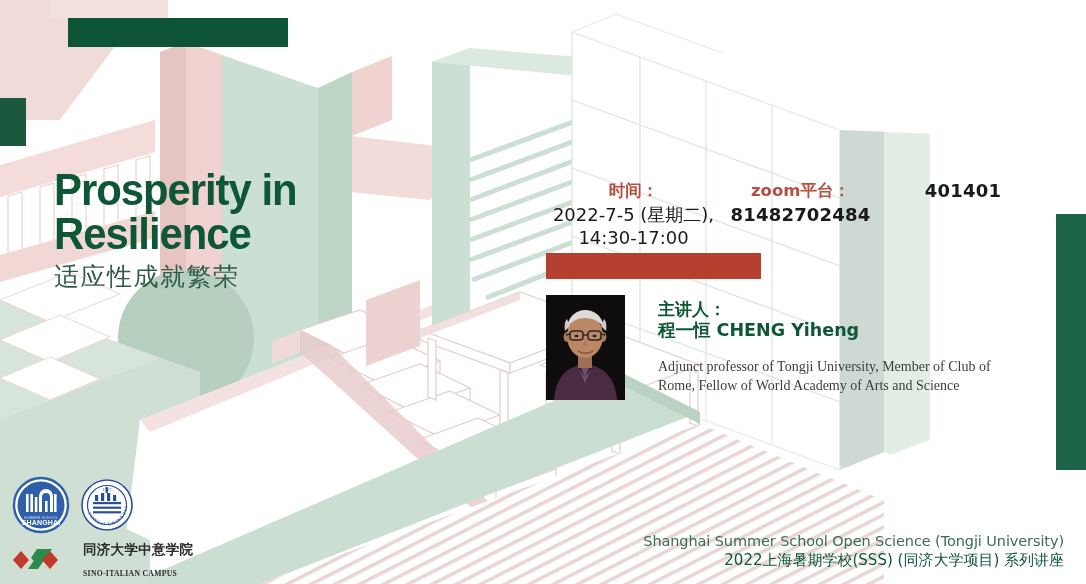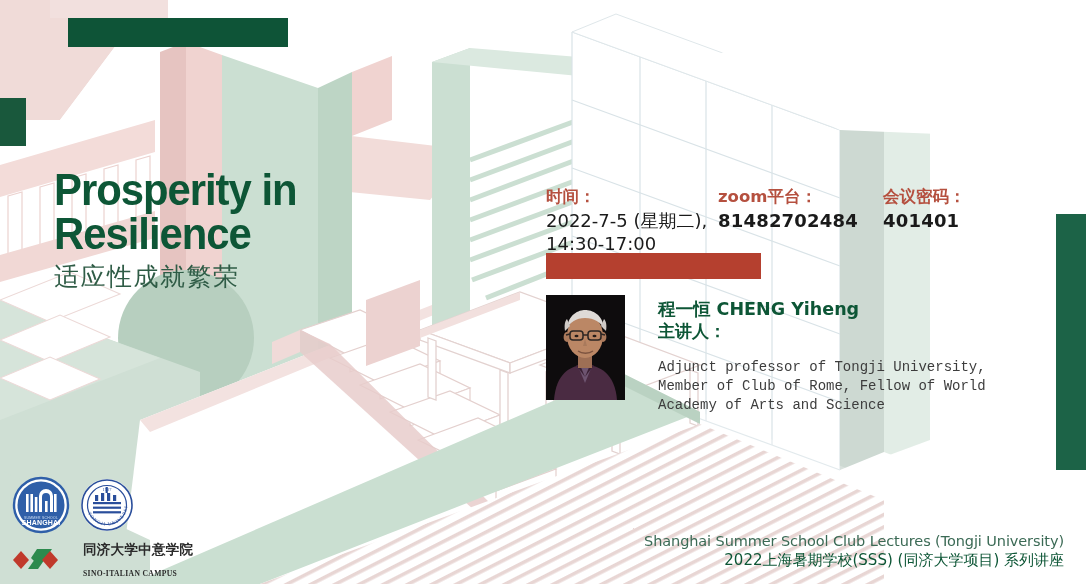--- a/index.html
+++ b/index.html
@@ -44,21 +44,21 @@
     margin:5px 0 0 0;
     font-size:25px;
     font-weight:500;
     letter-spacing:1.5px;
     color:#2f5c46;
     font-family:"DejaVu Sans","Liberation Sans",sans-serif;
   }
 
   
   #info-row{position:absolute;left:546px;top:180px;width:500px;}
-  .info-col{position:absolute;top:6px;}
+  .info-col{position:absolute;top:0;text-align:center;}
   .info-col.c0{left:0px;width:175px;}
   .info-col.c1{left:172px;width:165px;}
   .info-col.c2{left:337px;width:160px;}
   .info-label{
     font-size:16.5px;font-weight:bold;color:#b5503f;
     letter-spacing:0px;margin:0 0 2px 0;
     font-family:"DejaVu Sans","Liberation Sans",sans-serif;
     white-space:nowrap;
   }
   .info-value{
@@ -80,21 +80,21 @@
   #speaker-role{
     margin:0;font-size:17px;font-weight:bold;color:#0d5636;line-height:1.23;
     font-family:"DejaVu Sans","Liberation Sans",sans-serif;
   }
   #speaker-name{
     margin:0;font-size:17.5px;font-weight:bold;color:#0d5636;line-height:1.23;
     font-family:"DejaVu Sans","Liberation Sans",sans-serif;
   }
   #speaker-bio{
     margin:17px 0 0 0;font-size:14px;color:#3d3d3d;line-height:1.33;width:372px;
-    font-family:Liberation Mono, monospace;
+    font-family:Liberation Serif, serif;
   }
 
   
   #footer{position:absolute;right:22px;bottom:14px;text-align:right;}
   #footer-en{
     margin:0;font-size:14.5px;color:#3b6a55;letter-spacing:-0.1px;
     font-family:"DejaVu Sans","Liberation Sans",sans-serif;
   }
   #footer-zh{
     margin:2px 0 0 0;font-size:15px;font-weight:normal;color:#0d5636;
@@ -291,21 +291,20 @@
     <div class="info-col c0">
       <div class="info-label">时间：</div>
       <div class="info-value">2022-7-5 (星期二),
 14:30-17:00</div>
     </div>
     <div class="info-col c1">
       <div class="info-label">zoom平台：</div>
       <div class="info-value">81482702484</div>
     </div>
     <div class="info-col c2">
-      <div class="info-label">会议密码：</div>
       <div class="info-value">401401</div>
     </div>
   </div>
 
   <div id="speaker-photo">
     <svg viewBox="0 0 79 105" preserveAspectRatio="xMidYMid slice">
       <rect width="79" height="105" fill="#0e0c0d"></rect>
 
       <path d="M8 105 C10 79 24 70 39 70 C54 70 69 79 71 105 Z" fill="#4a2b42"></path>
       <path d="M32 71 L39 88 L46 71 L42 68 L36 68 Z" fill="#6d5470"></path>
@@ -334,27 +333,27 @@
 
       <ellipse cx="30.5" cy="41" rx="2" ry="1.3" fill="#241b18"></ellipse>
       <ellipse cx="48.5" cy="41" rx="2" ry="1.3" fill="#241b18"></ellipse>
 
       <path d="M39 44 L37 51 h4 Z" fill="#a97a5c"></path>
       <path d="M32 56 C36 59 43 59 47 56" stroke="#7d5440" stroke-width="1.4" fill="none"></path>
     </svg>
   </div>
 
   <div id="speaker-text">
+    <div id="speaker-role">主讲人：</div>
     <div id="speaker-name">程一恒 CHENG Yiheng</div>
-    <div id="speaker-role">主讲人：</div>
     <div id="speaker-bio">Adjunct professor of Tongji University, Member of Club of Rome, Fellow of World Academy of Arts and Science</div>
   </div>
 
   <div id="footer">
-    <div id="footer-en">Shanghai Summer School Club Lectures (Tongji University)</div>
+    <div id="footer-en">Shanghai Summer School Open Science (Tongji University)</div>
     <div id="footer-zh">2022上海暑期学校(SSS) (同济大学项目) 系列讲座</div>
   </div>
 
   <div id="logos">
 
     <div id="logo-row-top">
 
       <svg class="logo-svg" width="58" height="58" viewBox="0 0 58 58">
         <circle cx="29" cy="29" r="28" fill="#ffffff"></circle>
         <circle cx="29" cy="29" r="27" fill="none" stroke="#2f5fa8" stroke-width="2.4"></circle>

